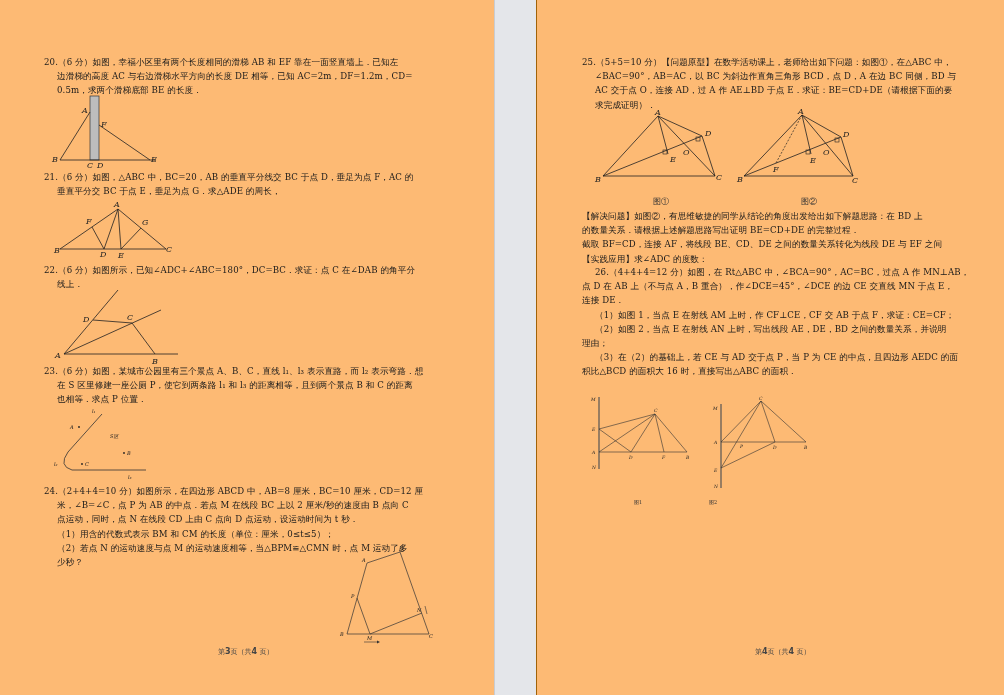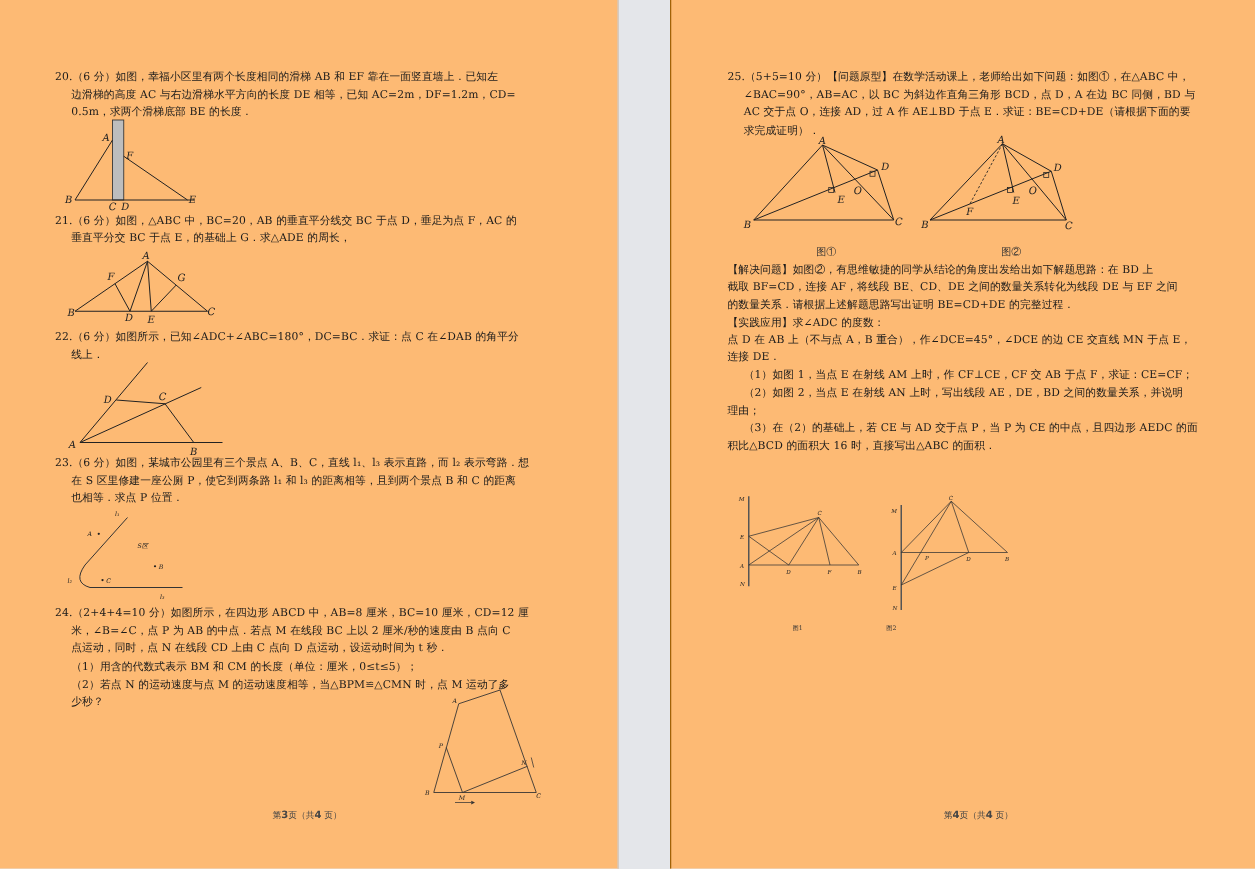--- a/index.html
+++ b/index.html
@@ -46,21 +46,21 @@
       <text x="49" y="31" font-size="8">F</text>
       <text x="0" y="66" font-size="8">B</text>
       <text x="35" y="72" font-size="8">C</text>
       <text x="45" y="72" font-size="8">D</text>
       <text x="99" y="66" font-size="8">E</text>
     </svg>
   </div>
 
   <div class="q" style="left:44px; top:170px; width:410px;">
     <p>21.（6 分）如图，△ABC 中，BC=20，AB 的垂直平分线交 BC 于点 D，垂足为点 F，AC 的</p>
-    <p class="ind">垂直平分交 BC 于点 E，的基础上 G．求△ADE 的周长，</p>
+    <p class="ind">垂直平分交 BC 于点 E，垂足为点 G．求△ADE 的周长，</p>
   </div>
   <div class="fig" style="left:54px; top:202px;">
     <svg width="120" height="56" viewBox="0 0 120 56">
       <line x1="6" y1="47" x2="112" y2="47" stroke="#222" stroke-width="0.8"></line>
       <line x1="6" y1="47" x2="64" y2="7" stroke="#222" stroke-width="0.8"></line>
       <line x1="64" y1="7" x2="112" y2="47" stroke="#222" stroke-width="0.8"></line>
       <line x1="64" y1="7" x2="50" y2="47" stroke="#222" stroke-width="0.8"></line>
       <line x1="64" y1="7" x2="67" y2="47" stroke="#222" stroke-width="0.8"></line>
       <line x1="38" y1="25" x2="50" y2="47" stroke="#222" stroke-width="0.8"></line>
       <line x1="87" y1="26" x2="67" y2="47" stroke="#222" stroke-width="0.8"></line>
@@ -194,26 +194,27 @@
       <text x="-3" y="72" font-size="8">B</text>
       <text x="112" y="73" font-size="8">C</text>
       <text x="33" y="62" font-size="8">F</text>
     </svg>
   </div>
   <div class="caption" style="left:116px; top:196px;">图①</div>
   <div class="caption" style="left:264px; top:196px;">图②</div>
 
   <div class="q" style="left:45px; top:209px; width:412px;">
     <p>【解决问题】如图②，有思维敏捷的同学从结论的角度出发给出如下解题思路：在 BD 上</p>
+    <p>的数量关系．请根据上述解题思路写出证明 BE=CD+DE 的完整过程．</p>
     <p>截取 BF=CD，连接 AF，将线段 BE、CD、DE 之间的数量关系转化为线段 DE 与 EF 之间</p>
-    <p>的数量关系．请根据上述解题思路写出证明 BE=CD+DE 的完整过程．</p>
     <p>【实践应用】求∠ADC 的度数：</p>
   </div>
 
   <div class="q" style="left:45px; top:265px; width:412px;">
+    <p class="ind">26.（4+4+4=12 分）如图，在 Rt△ABC 中，∠BCA=90°，AC=BC，过点 A 作 MN⊥AB，</p>
     <p>点 D 在 AB 上（不与点 A，B 重合），作∠DCE=45°，∠DCE 的边 CE 交直线 MN 于点 E，</p>
     <p>连接 DE．</p>
     <p class="ind">（1）如图 1，当点 E 在射线 AM 上时，作 CF⊥CE，CF 交 AB 于点 F，求证：CE=CF；</p>
     <p class="ind">（2）如图 2，当点 E 在射线 AN 上时，写出线段 AE，DE，BD 之间的数量关系，并说明</p>
     <p>理由；</p>
     <p class="ind">（3）在（2）的基础上，若 CE 与 AD 交于点 P，当 P 为 CE 的中点，且四边形 AEDC 的面</p>
     <p>积比△BCD 的面积大 16 时，直接写出△ABC 的面积．</p>
   </div>
 
   <div class="fig" style="left:54px; top:393px;">

